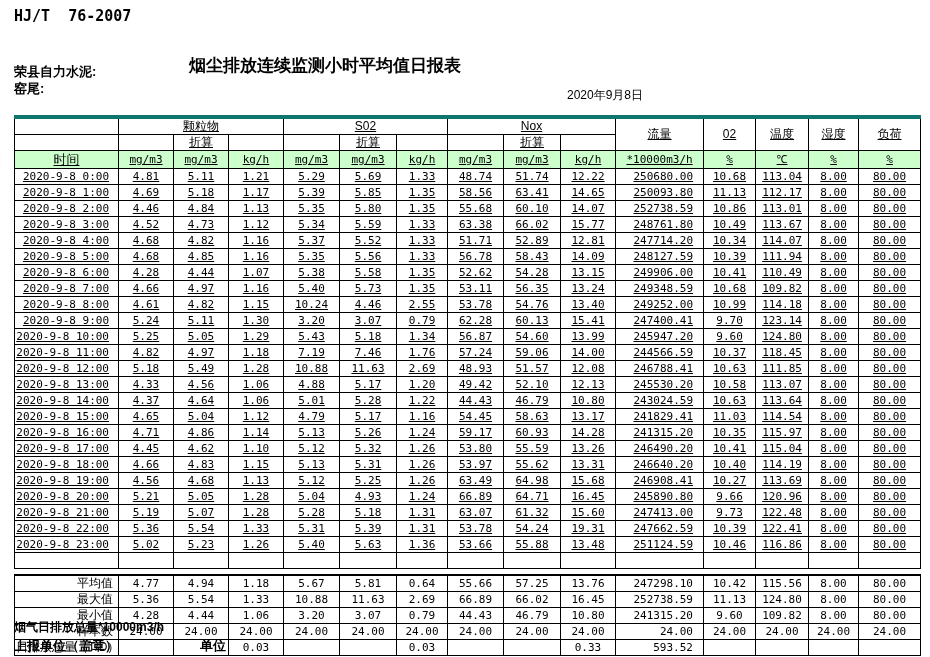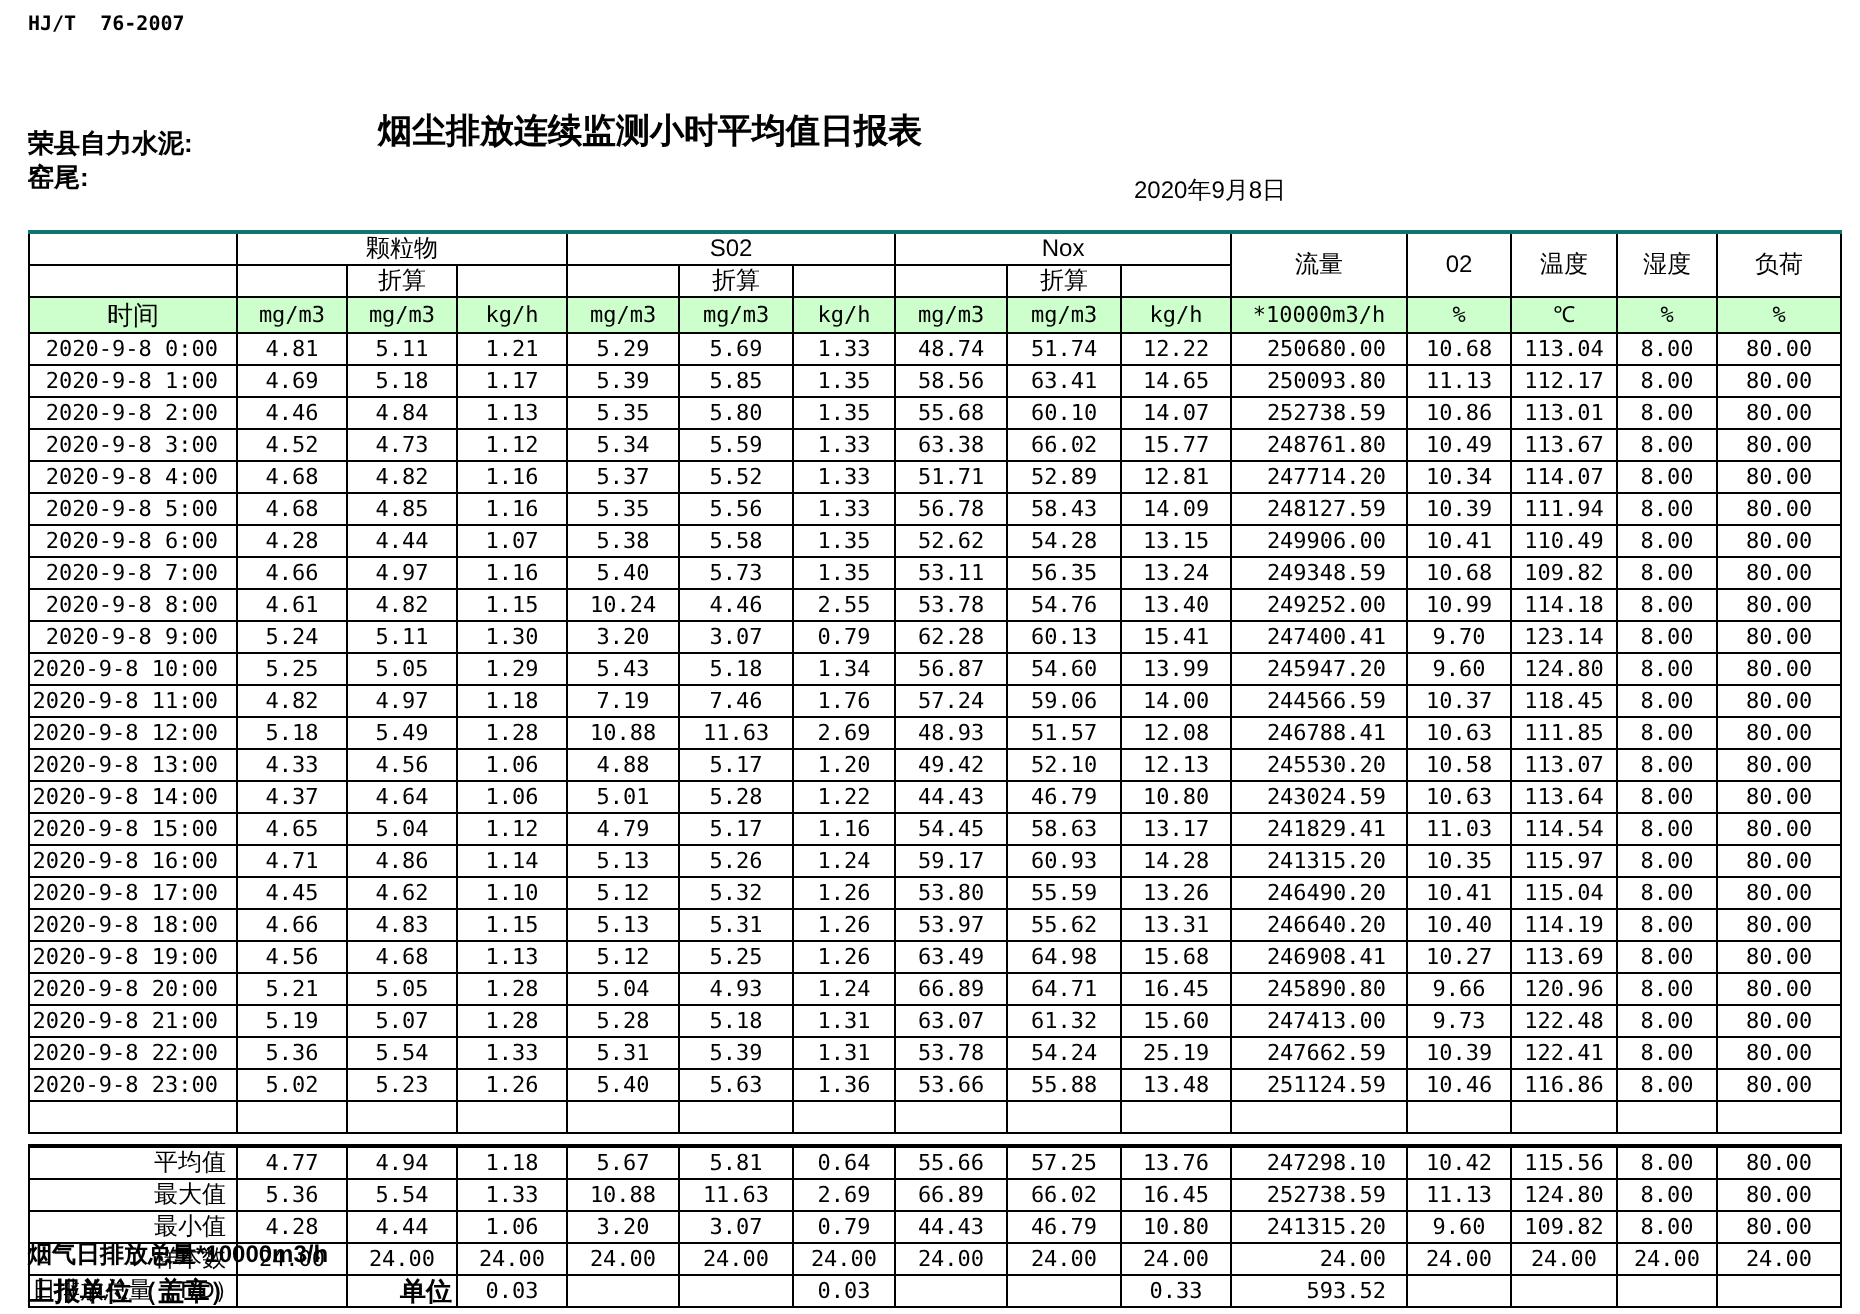--- a/index.html
+++ b/index.html
@@ -1,30 +1,30 @@
 <!DOCTYPE html>
 <html><head>
 <meta charset="utf-8">
 <style>
   html,body{margin:0;padding:0;background:#fff;color:#000;}
   body{width:930px;height:657px;position:relative;overflow:hidden;
        font-family:"Liberation Sans",sans-serif;}
-  .std{position:absolute;left:14px;top:7px;font-weight:bold;font-size:10px;
+  .std{position:absolute;left:14px;top:7px;font-weight:bold;font-size:15px;
        font-family:"DejaVu Sans Mono",monospace;white-space:pre;}
   .title{position:absolute;left:0;top:28px;width:650px;text-align:center;
          font-weight:bold;font-size:17px;margin-top:26px;}
   .company{position:absolute;left:14px;top:63px;font-weight:bold;font-size:13px;}
   .loc{position:absolute;left:14px;top:80px;font-weight:bold;font-size:13px;}
   .date{position:absolute;left:567px;top:87px;font-size:12px;}
   .tblwrap{position:absolute;left:14px;top:115px;width:906px;}
   table{border-collapse:collapse;table-layout:fixed;width:906px;
         font-family:"DejaVu Sans Mono",monospace;font-size:11px;}
   td,th{border:1px solid #000;padding:0;height:15px;line-height:15px;
         text-align:center;font-weight:normal;overflow:hidden;white-space:nowrap;}
-  table.main{border-top:2px solid #0f766e;}
+  table.main{border-top:4px solid #0f766e;text-decoration:underline;}
   table.summary{margin-top:5px;border-top:2px solid #000;}
   th.grp{font-family:"Liberation Sans",sans-serif;font-size:12px;height:14px;}
   tr.units td{background:#ccffcc;height:17px;line-height:17px;}
   td.timehead{background:#ccffcc;font-family:"Liberation Sans",sans-serif;
               font-size:13px;font-weight:normal;}
   td.time-cell{text-align:right;padding-right:9px;}
   td.flow-cell{text-align:right;padding-right:10px;}
   td.sumlabel{text-align:right;padding-right:5px;
               font-family:"Liberation Sans",sans-serif;font-size:12px;}
   td.sumlabel-left{text-align:left;padding-left:1px;
@@ -481,21 +481,21 @@
         <tr>
           <td class="time-cell">2020-9-8 22:00</td>
           <td>5.36</td>
           <td>5.54</td>
           <td>1.33</td>
           <td>5.31</td>
           <td>5.39</td>
           <td>1.31</td>
           <td>53.78</td>
           <td>54.24</td>
-          <td>25.19</td>
+          <td>19.31</td>
           <td class="flow-cell">247662.59</td>
           <td>10.39</td>
           <td>122.41</td>
           <td>8.00</td>
           <td>80.00</td>
         </tr>
         <tr>
           <td class="time-cell">2020-9-8 23:00</td>
           <td>5.02</td>
           <td>5.23</td>

